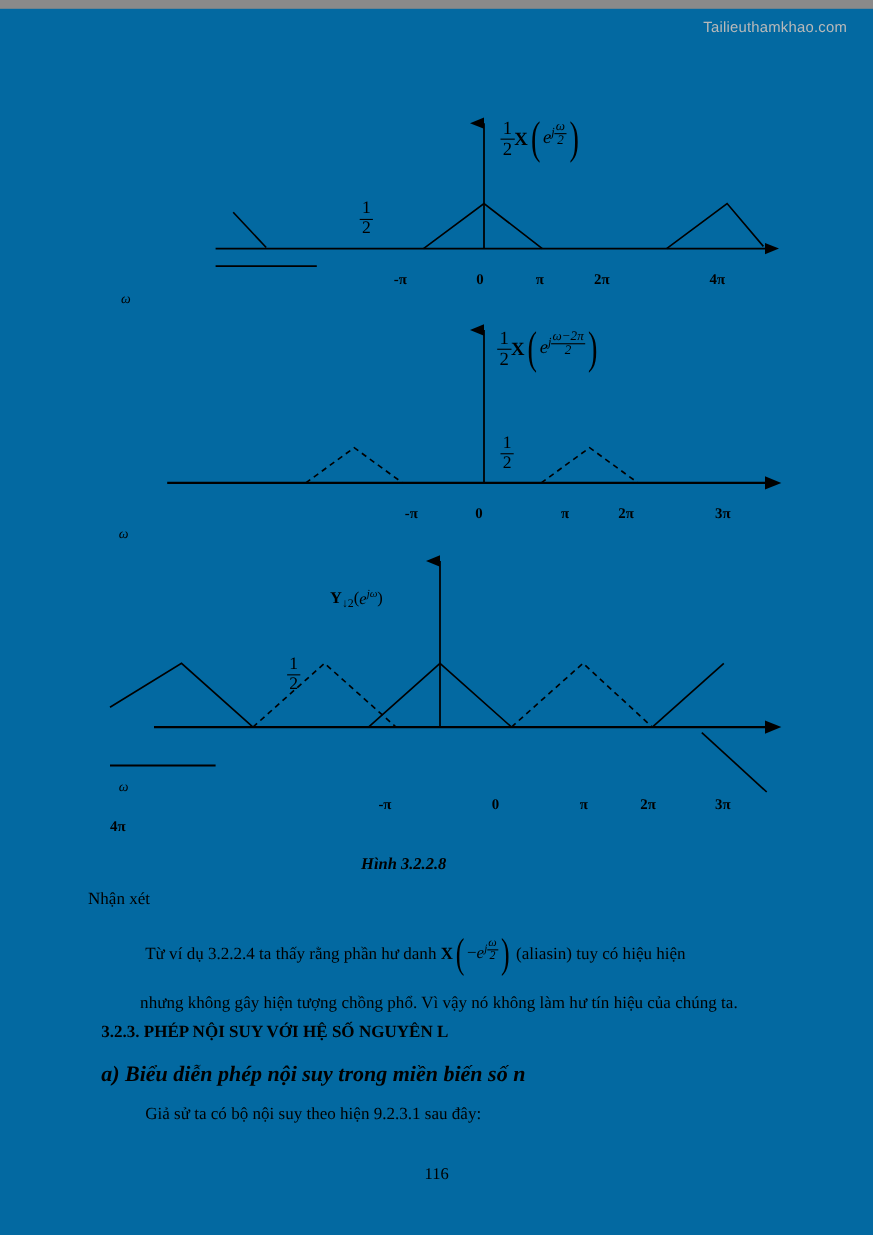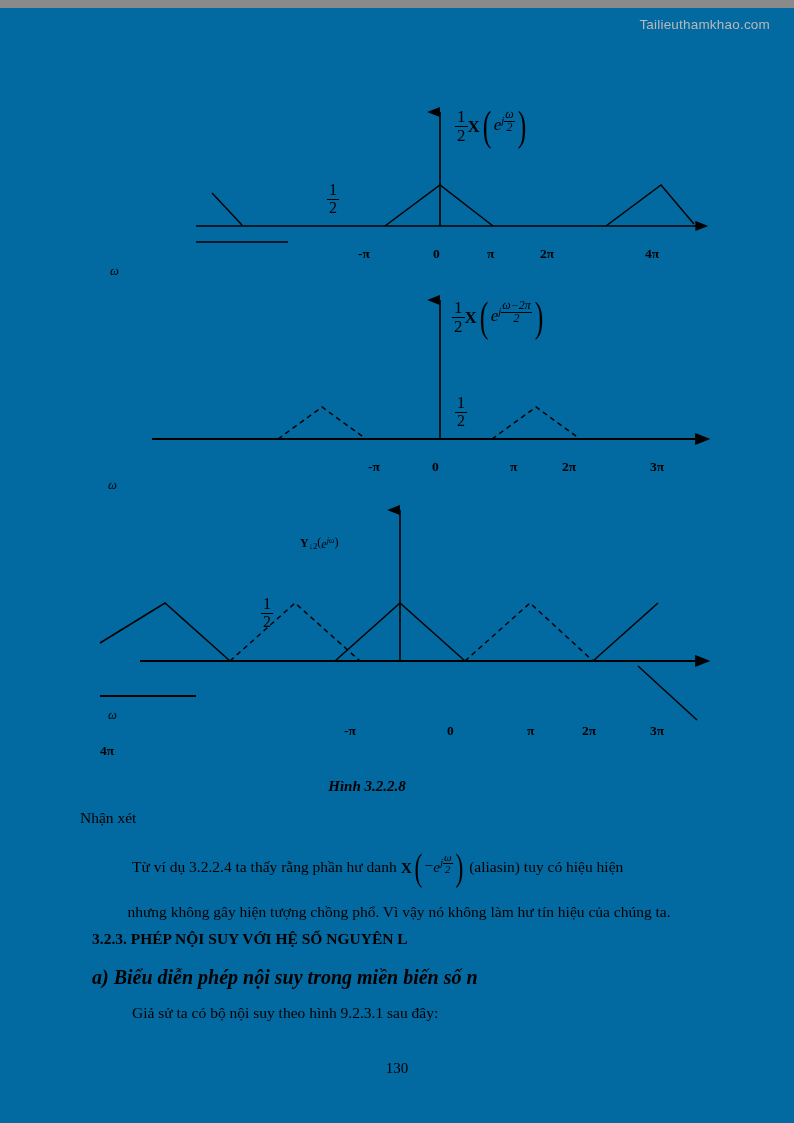--- a/index.html
+++ b/index.html
@@ -271,21 +271,21 @@
     </div>
 
     <div class="omega" style="left:108px; top:410px;">ω</div>
 
     <div class="tick" style="left:368px; top:391px;">-π</div>
     <div class="tick" style="left:432px; top:391px;">0</div>
     <div class="tick" style="left:510px; top:391px;">π</div>
     <div class="tick" style="left:562px; top:391px;">2π</div>
     <div class="tick" style="left:650px; top:391px;">3π</div>
 
-    <div class="mlabel" style="left:300px; top:468px; font-size:12px;">
+    <div class="mlabel" style="left:300px; top:468px; font-size:15px;">
       <span class="xcap">Y</span><span style="font-size:0.72em; vertical-align:sub;">↓2</span><span>(</span><span class="expo"><span>e</span><span class="sup">j</span><span class="sup">ω</span></span><span>)</span>
     </div>
 
     <div class="mlabel" style="left:261px; top:528px; font-size:16px;">
       <span class="frac">
         <span class="num">1</span>
         <span class="den">2</span>
       </span>
     </div>
 
@@ -311,18 +311,18 @@
     <span>(aliasin) tuy có hiệu hiện</span>
   </div>
 
   <div class="para" style="top:892px; text-align:center;">nhưng không gây hiện tượng chồng phổ. Vì vậy nó không làm hư tín hiệu của chúng ta.</div>
 
   <div class="heading" style="top:922px;">3.2.3. PHÉP NỘI SUY VỚI HỆ SỐ NGUYÊN L</div>
 
   <div class="subheading" style="top:958px;">a) Biểu diễn phép nội suy trong miền biến số n</div>
 
   <div class="para" style="top:993px; text-align:left;">
-    <span style="display:inline-block; width:40px;"></span><span>Giả sử ta có bộ nội suy theo hình 9.2.3.1 sau đây:</span>
+    <span style="display:inline-block; width:40px;"></span><span>Giả sử ta có bộ nội suy theo hiện 9.2.3.1 sau đây:</span>
   </div>
 
-  <div class="pageno">130</div>
+  <div class="pageno">116</div>
 
 </div>
 
 </body></html>

